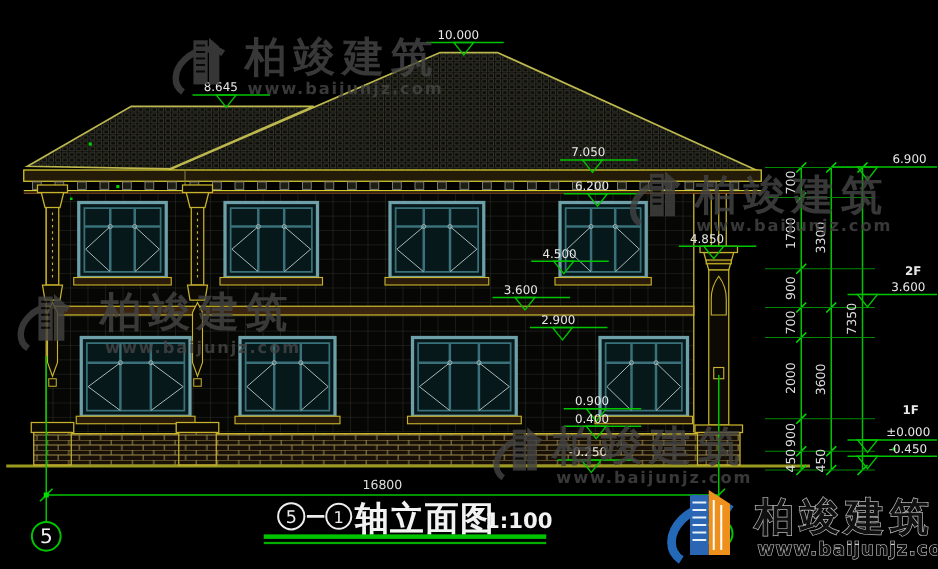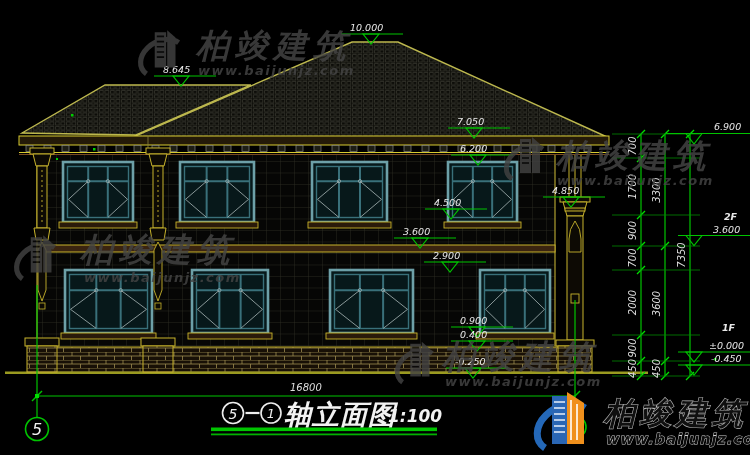--- a/index.html
+++ b/index.html
@@ -1,16 +1,16 @@
 <!DOCTYPE html>
 <html><head>
 <meta charset="utf-8">
 <style>
   html,body{margin:0;padding:0;background:#000;}
-  #stage{width:750px;height:455px;position:relative;background:#000;overflow:hidden;font-style:italic;}
+  #stage{width:750px;height:455px;position:relative;background:#000;overflow:hidden;}
   svg{display:block;}
   text{font-family:"DejaVu Sans","Liberation Sans",sans-serif;}
   .lvl{fill:#e8e8e8;font-size:9.5px;}
   .dimv{fill:#dedede;font-size:10px;}
   .green{stroke:#00c400;}
   .wm-cjk{fill:#454545;font-size:33px;font-weight:bold;letter-spacing:6px;}
   .wm-url{fill:#454545;font-size:13px;font-weight:bold;letter-spacing:1.5px;}
   .logo-cjk{fill:#101010;stroke:#b9b9b9;stroke-width:1.1px;font-size:31px;font-weight:bold;letter-spacing:5px;paint-order:stroke;}
   .logo-url{fill:#0e0e0e;stroke:#cfcfcf;stroke-width:0.9px;font-size:14.5px;font-weight:bold;letter-spacing:1px;paint-order:stroke;}
 </style>

